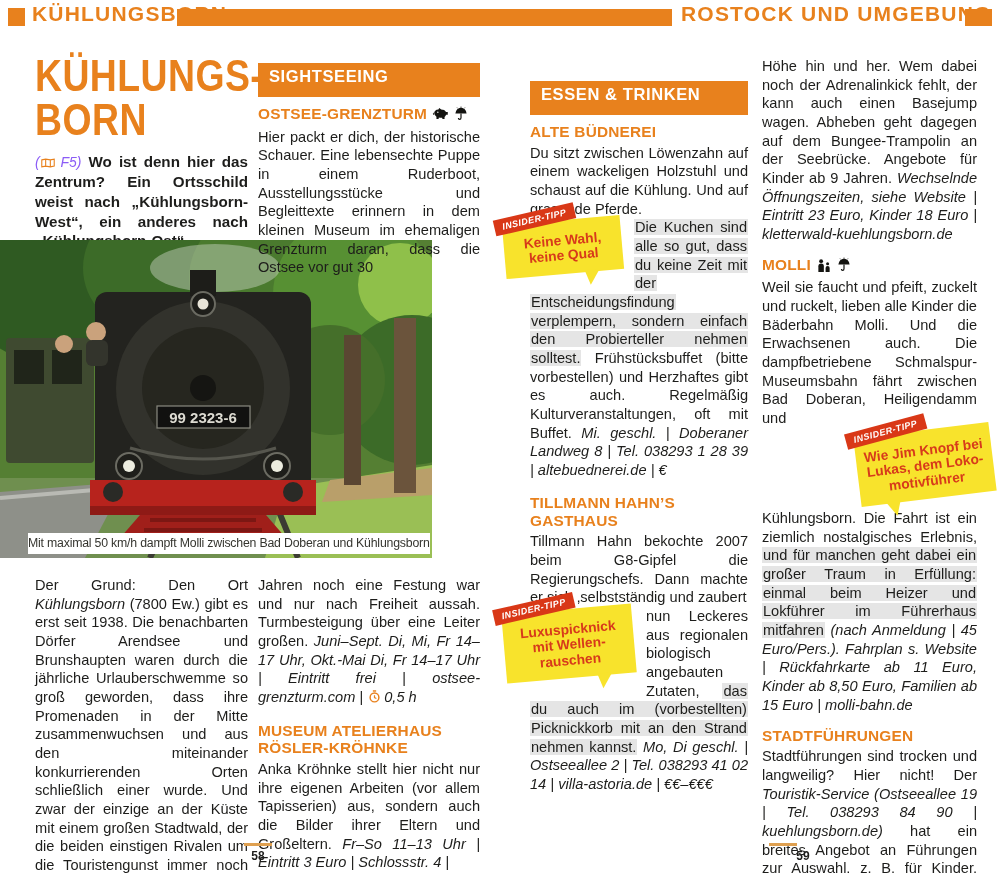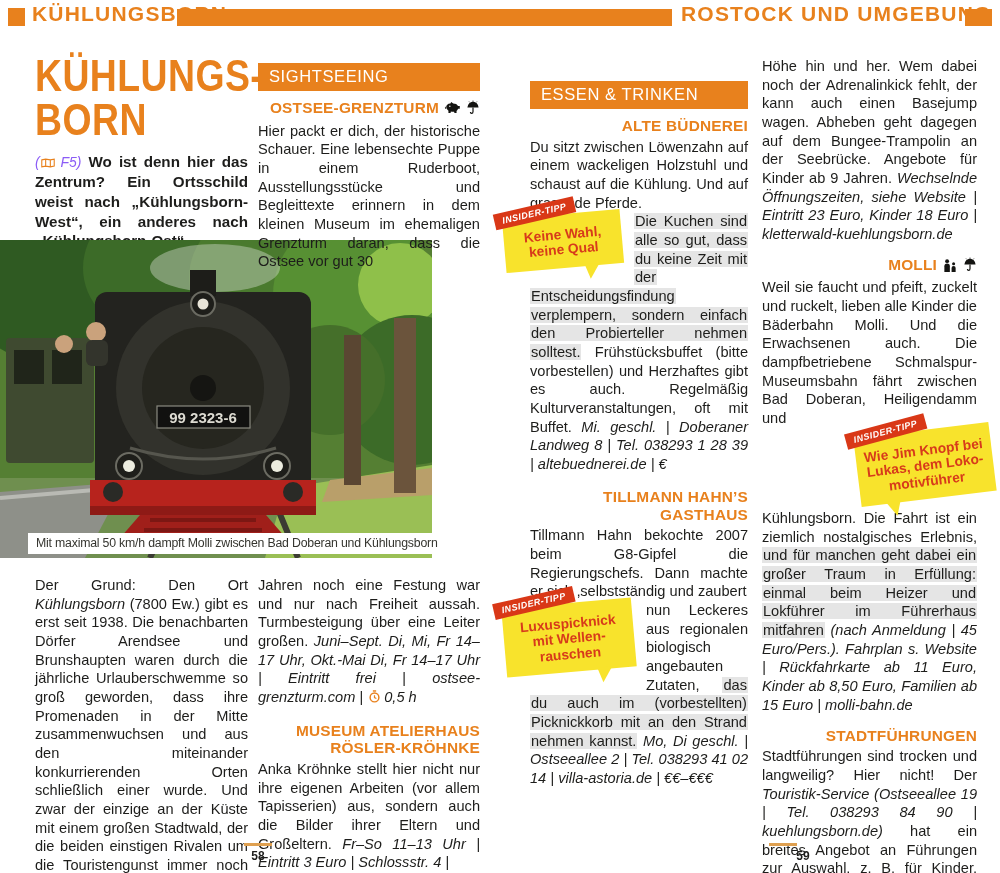--- a/index.html
+++ b/index.html
@@ -23,29 +23,29 @@
   .it{font-style:italic;}
   .hl{background:#e5e5e5;padding:0 1px;box-decoration-break:clone;-webkit-box-decoration-break:clone;}
   
   .big-title{position:absolute;left:35px;top:54px;color:#e8811d;font-size:44px;font-weight:800;
              line-height:1.0;letter-spacing:.5px;transform:scaleX(.85);transform-origin:left top;white-space:nowrap;}
   .intro{position:absolute;left:35px;top:152px;width:213px;font-size:15.2px;font-weight:bold;
          line-height:1.3;text-align:justify;}
   .map-ref{color:#8b5cf6;font-style:italic;font-weight:normal;font-size:14px;white-space:nowrap;}
   .map-ref::before{content:"(";} .map-ref::after{content:")";}
   
-  .sec-bar{background:#e8811d;color:#ffffff;font-weight:normal;font-size:16.5px;letter-spacing:.6px;
-           padding:4px 8px 5px 11px;margin-bottom:8px;}
-  .ehead{color:#e8811d;font-weight:bold;font-size:15.4px;letter-spacing:.2px;margin:0 0 3px;line-height:1.15;text-align:right;}
+  .sec-bar{background:#e8811d;color:#ffffff;font-weight:bold;font-size:16.5px;letter-spacing:.6px;
+           padding:4px 8px 11px 11px;margin-bottom:8px;}
+  .ehead{color:#e8811d;font-weight:bold;font-size:15.4px;letter-spacing:.2px;margin:0 0 3px;line-height:1.15;}
   .hicon{display:inline-block;vertical-align:-2px;margin-left:5px;}
   .cicon{display:inline-block;vertical-align:-1px;margin:0 3px 0 1px;} .gap12{height:12px;} .gap14{height:14px;} .gap24{height:24px;}
   
   .photo{position:absolute;left:0;top:240px;width:432px;height:396px;}
   .caption{position:absolute;left:28px;top:293px;background:#ffffff;color:#35352f;
-           font-size:12.3px;padding:3px 8px 4px;white-space:nowrap;letter-spacing:-0.2px;}
+           font-size:12.3px;padding:3px 0 4px;white-space:nowrap;letter-spacing:-0.2px;}
   
   .tip{position:relative;float:left;background:#f8e32c;color:#d73a1b;font-weight:bold;
        text-align:center;font-size:13.8px;line-height:1.12;padding:13px 6px 10px;
        transform:rotate(-5deg);margin:2px 12px 10px -26px;}
   .tip::after{content:"";position:absolute;bottom:-13px;right:22px;width:0;height:0;
        border-top:15px solid #f8e32c;border-right:15px solid transparent;transform:skewX(18deg);}
   .tip.tail-left::after{right:auto;left:22px;border-right:none;border-left:15px solid transparent;
        transform:skewX(-18deg);}
   .tip1{width:106px;} .tip2{width:118px;}
   .tip3{width:124px;float:right;margin:2px -16px 10px 12px;transform:rotate(-7deg);}

